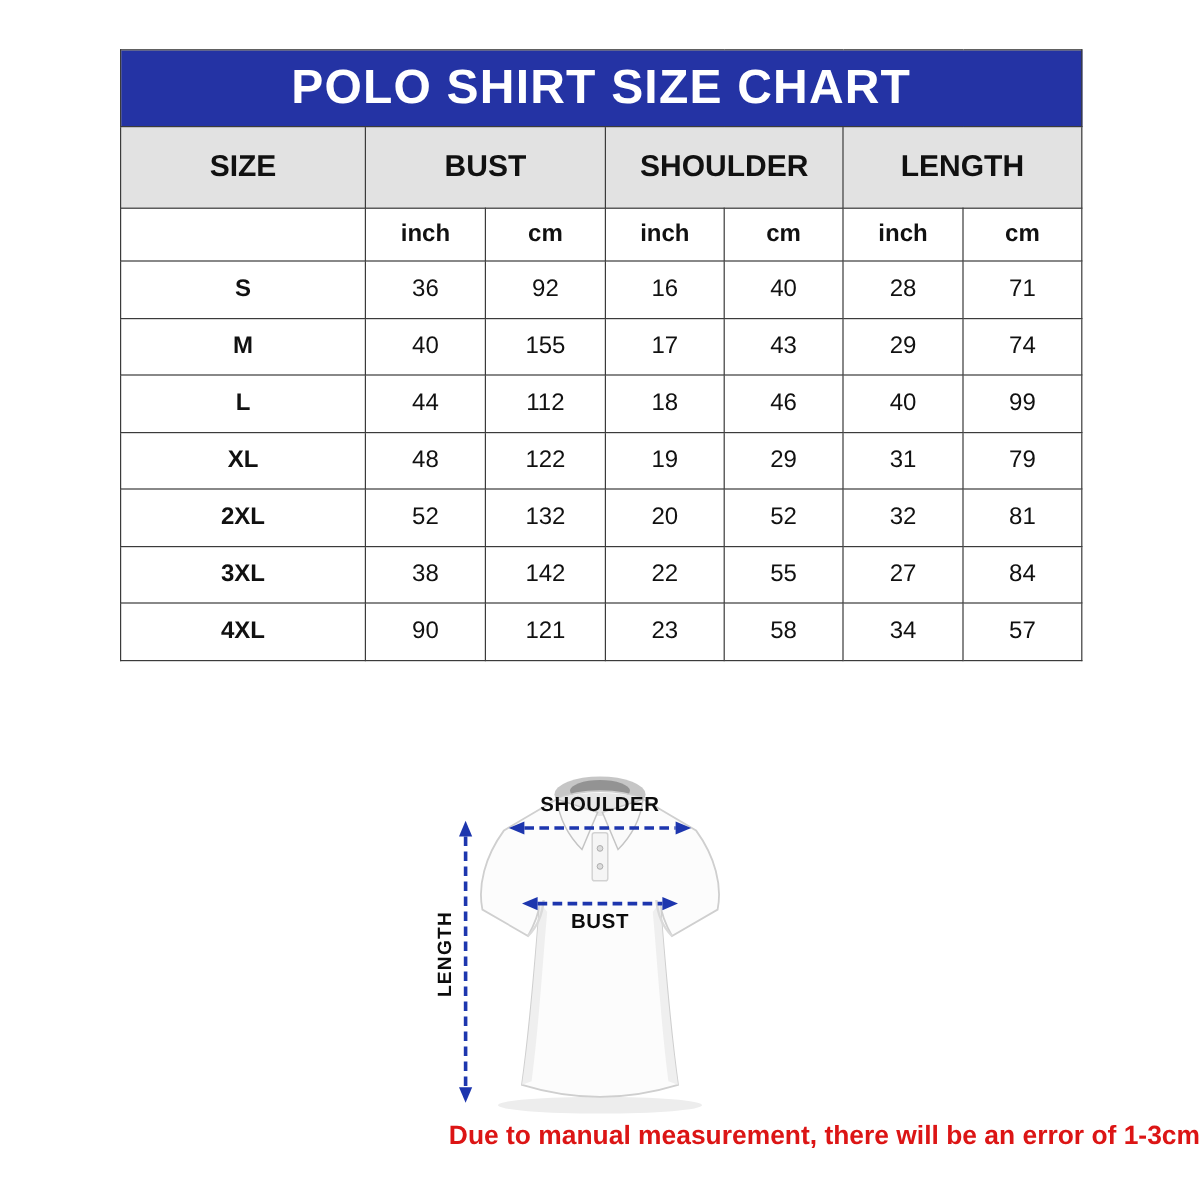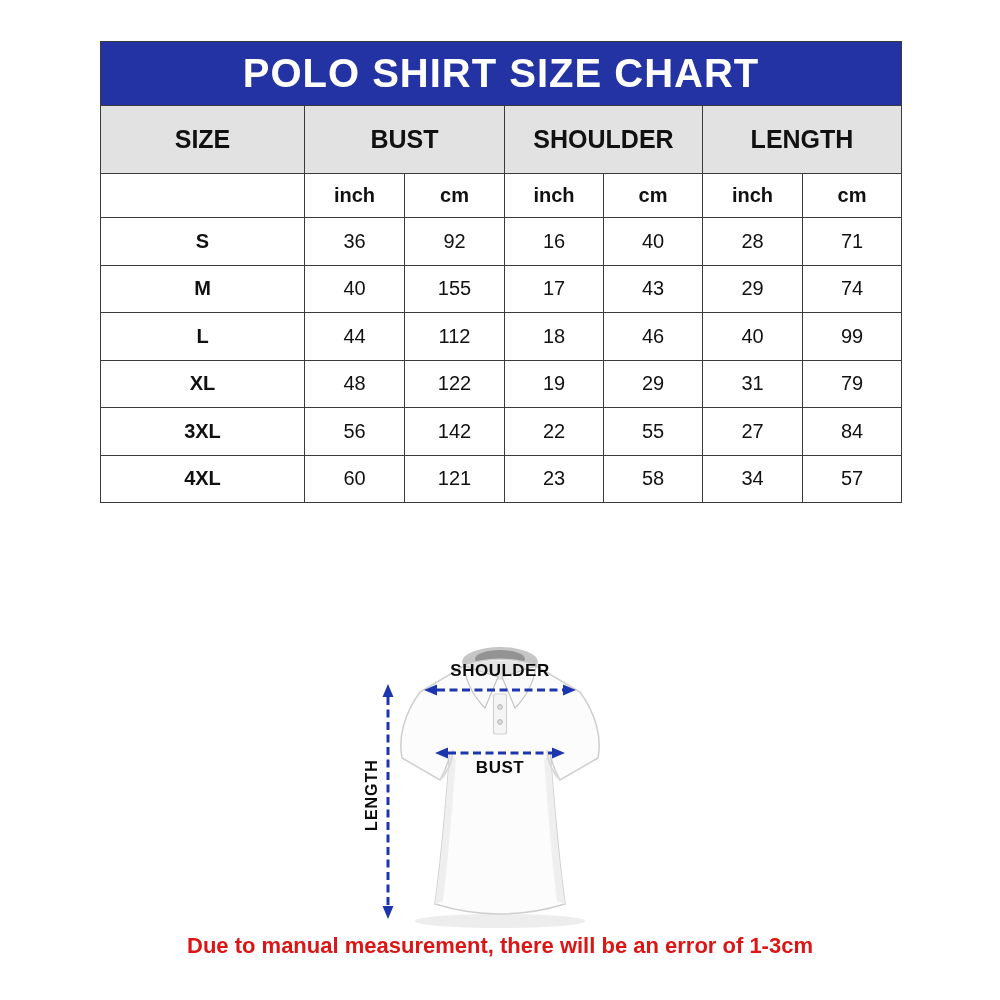--- a/index.html
+++ b/index.html
@@ -84,21 +84,21 @@
   .lbl-length   {
     left: 32px; top: 155px;
     transform: translate(-50%, -50%) rotate(-90deg);
     font-size: 16px; letter-spacing: 1px;
   }
 
   
   .footnote {
     position: absolute;
     left: 0; right: 0; top: 933px;
-    text-align: center;
+    text-align: right;
     font-size: 22px;
     font-weight: bold;
     color: var(--footnote);
   }
 </style>
 </head>
 <body>
 
 <div class="page">
 
@@ -163,31 +163,40 @@
       <tr class="data-row">
         <td class="size">XL</td>
         <td>48</td>
         <td>122</td>
         <td>19</td>
         <td>29</td>
         <td>31</td>
         <td>79</td>
       </tr>
       <tr class="data-row">
+        <td class="size">2XL</td>
+        <td>52</td>
+        <td>132</td>
+        <td>20</td>
+        <td>52</td>
+        <td>32</td>
+        <td>81</td>
+      </tr>
+      <tr class="data-row">
         <td class="size">3XL</td>
-        <td>56</td>
+        <td>38</td>
         <td>142</td>
         <td>22</td>
         <td>55</td>
         <td>27</td>
         <td>84</td>
       </tr>
       <tr class="data-row">
         <td class="size">4XL</td>
-        <td>60</td>
+        <td>90</td>
         <td>121</td>
         <td>23</td>
         <td>58</td>
         <td>34</td>
         <td>57</td>
       </tr>
     </tbody>
   </table>
 
   <div class="diagram">

